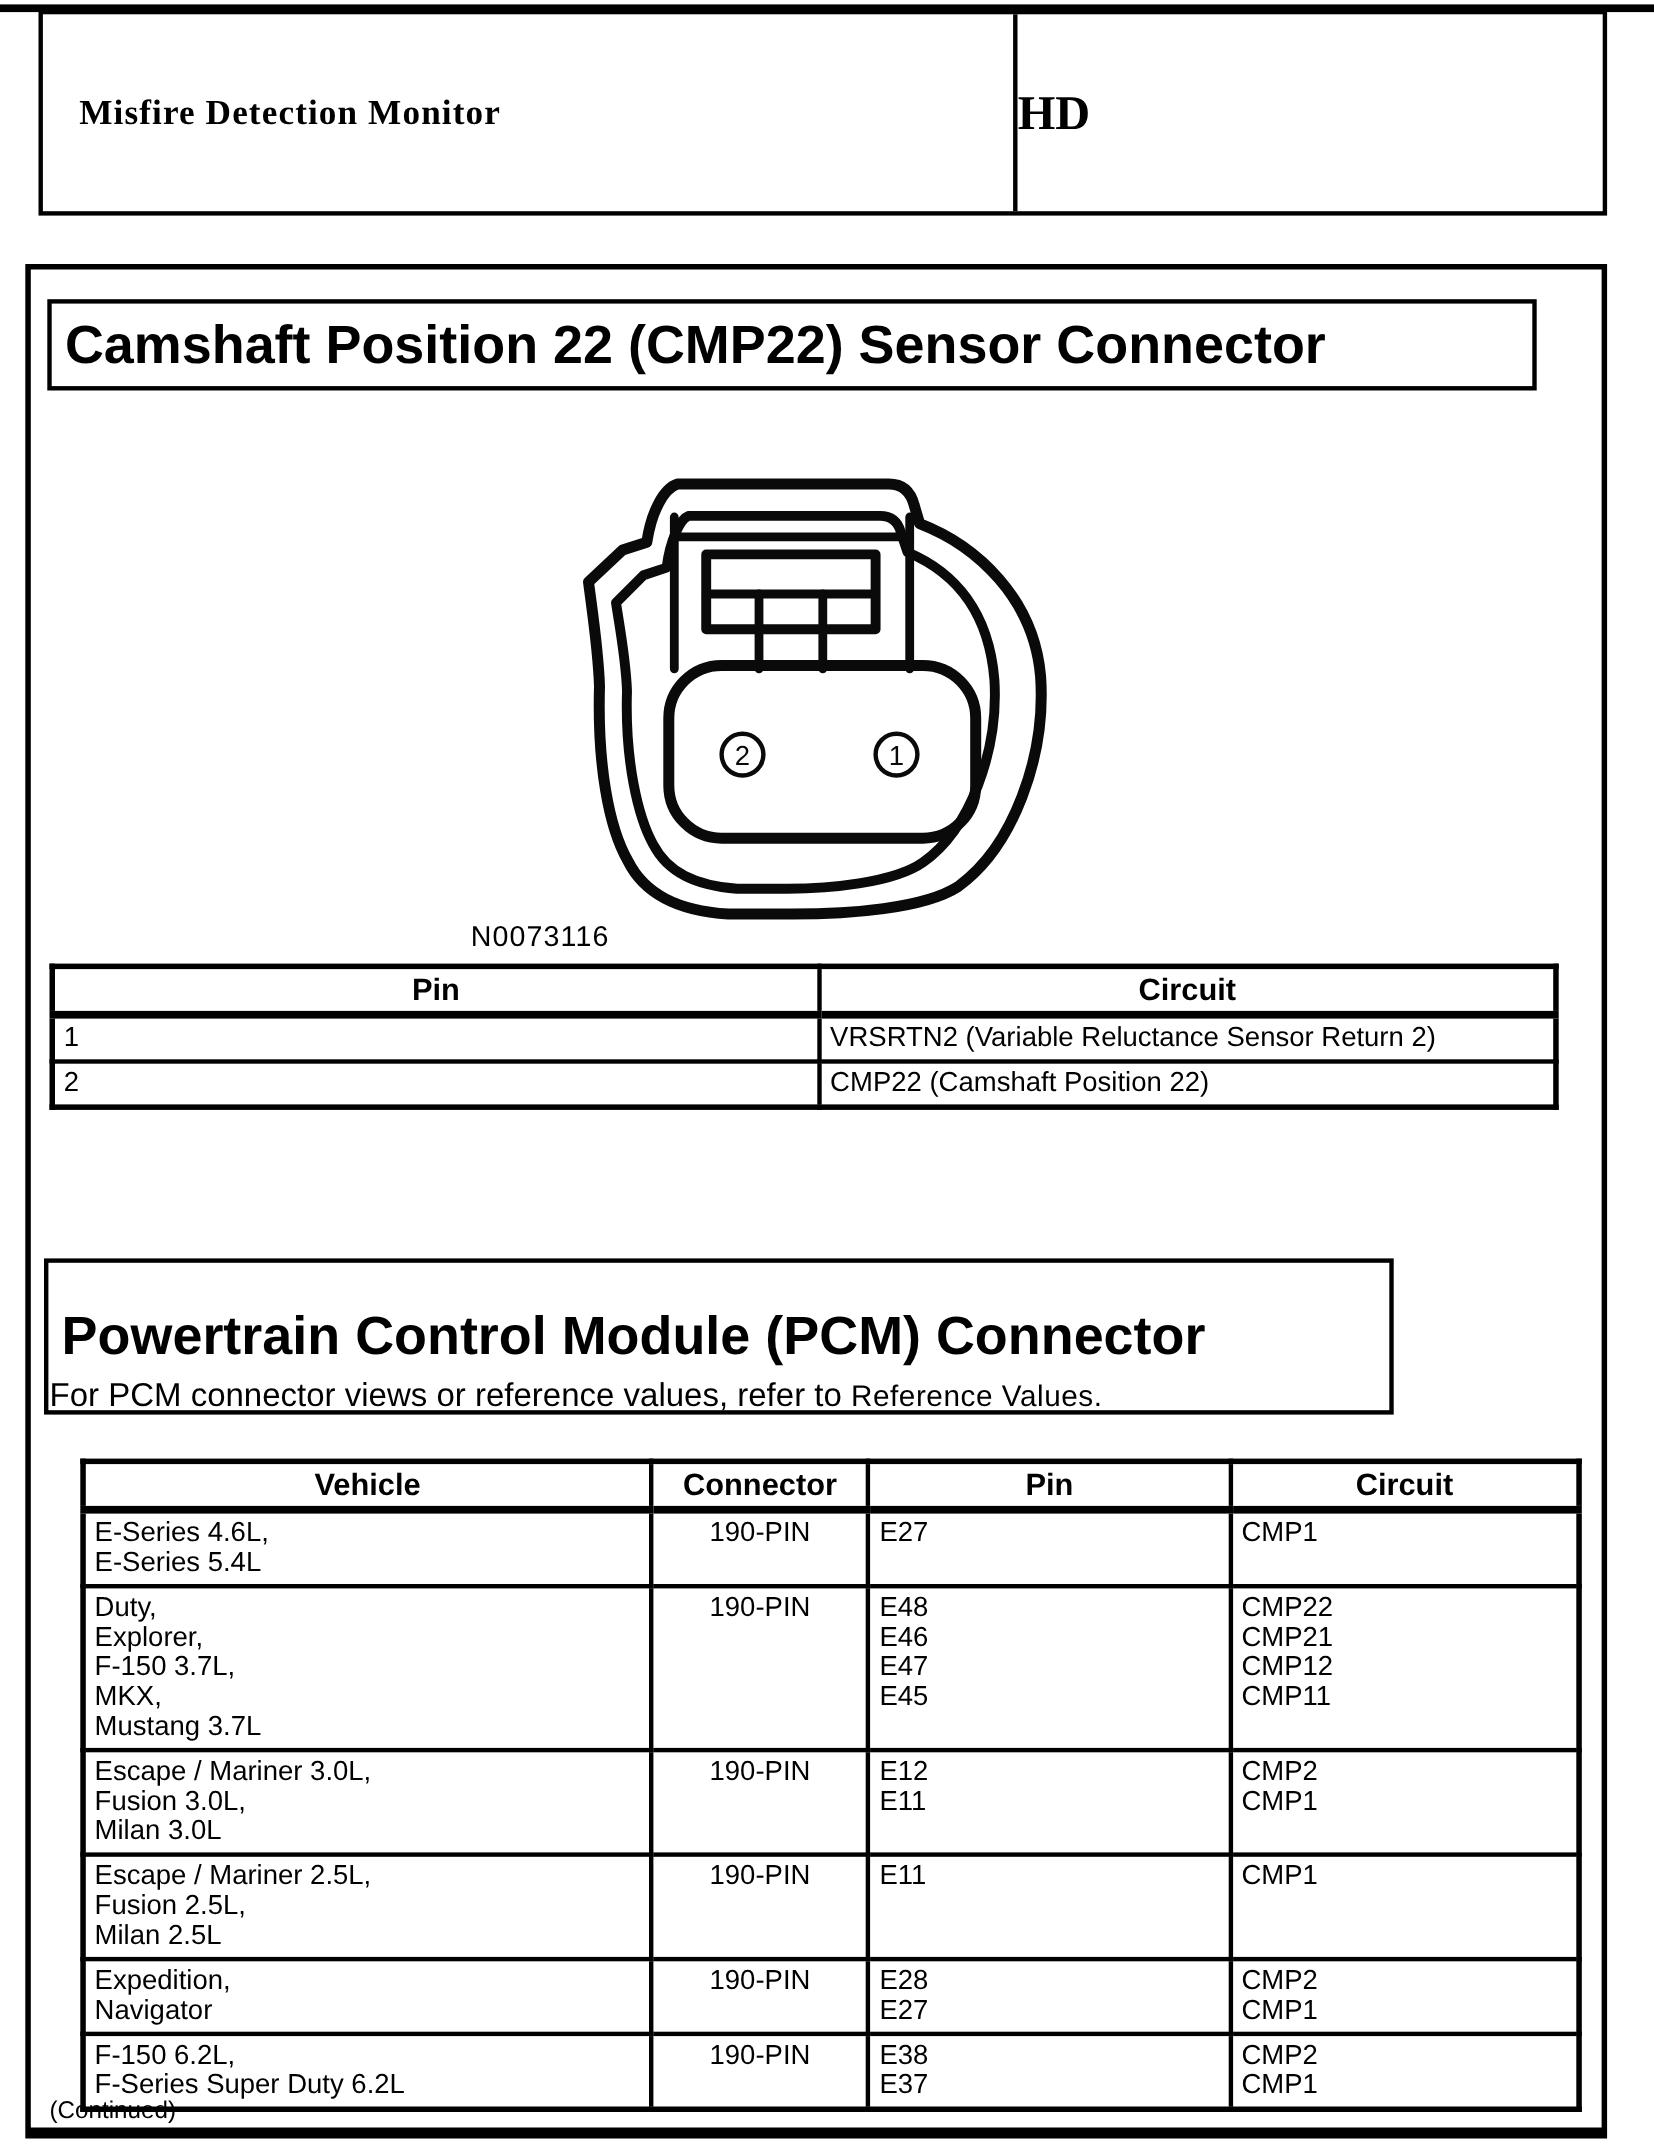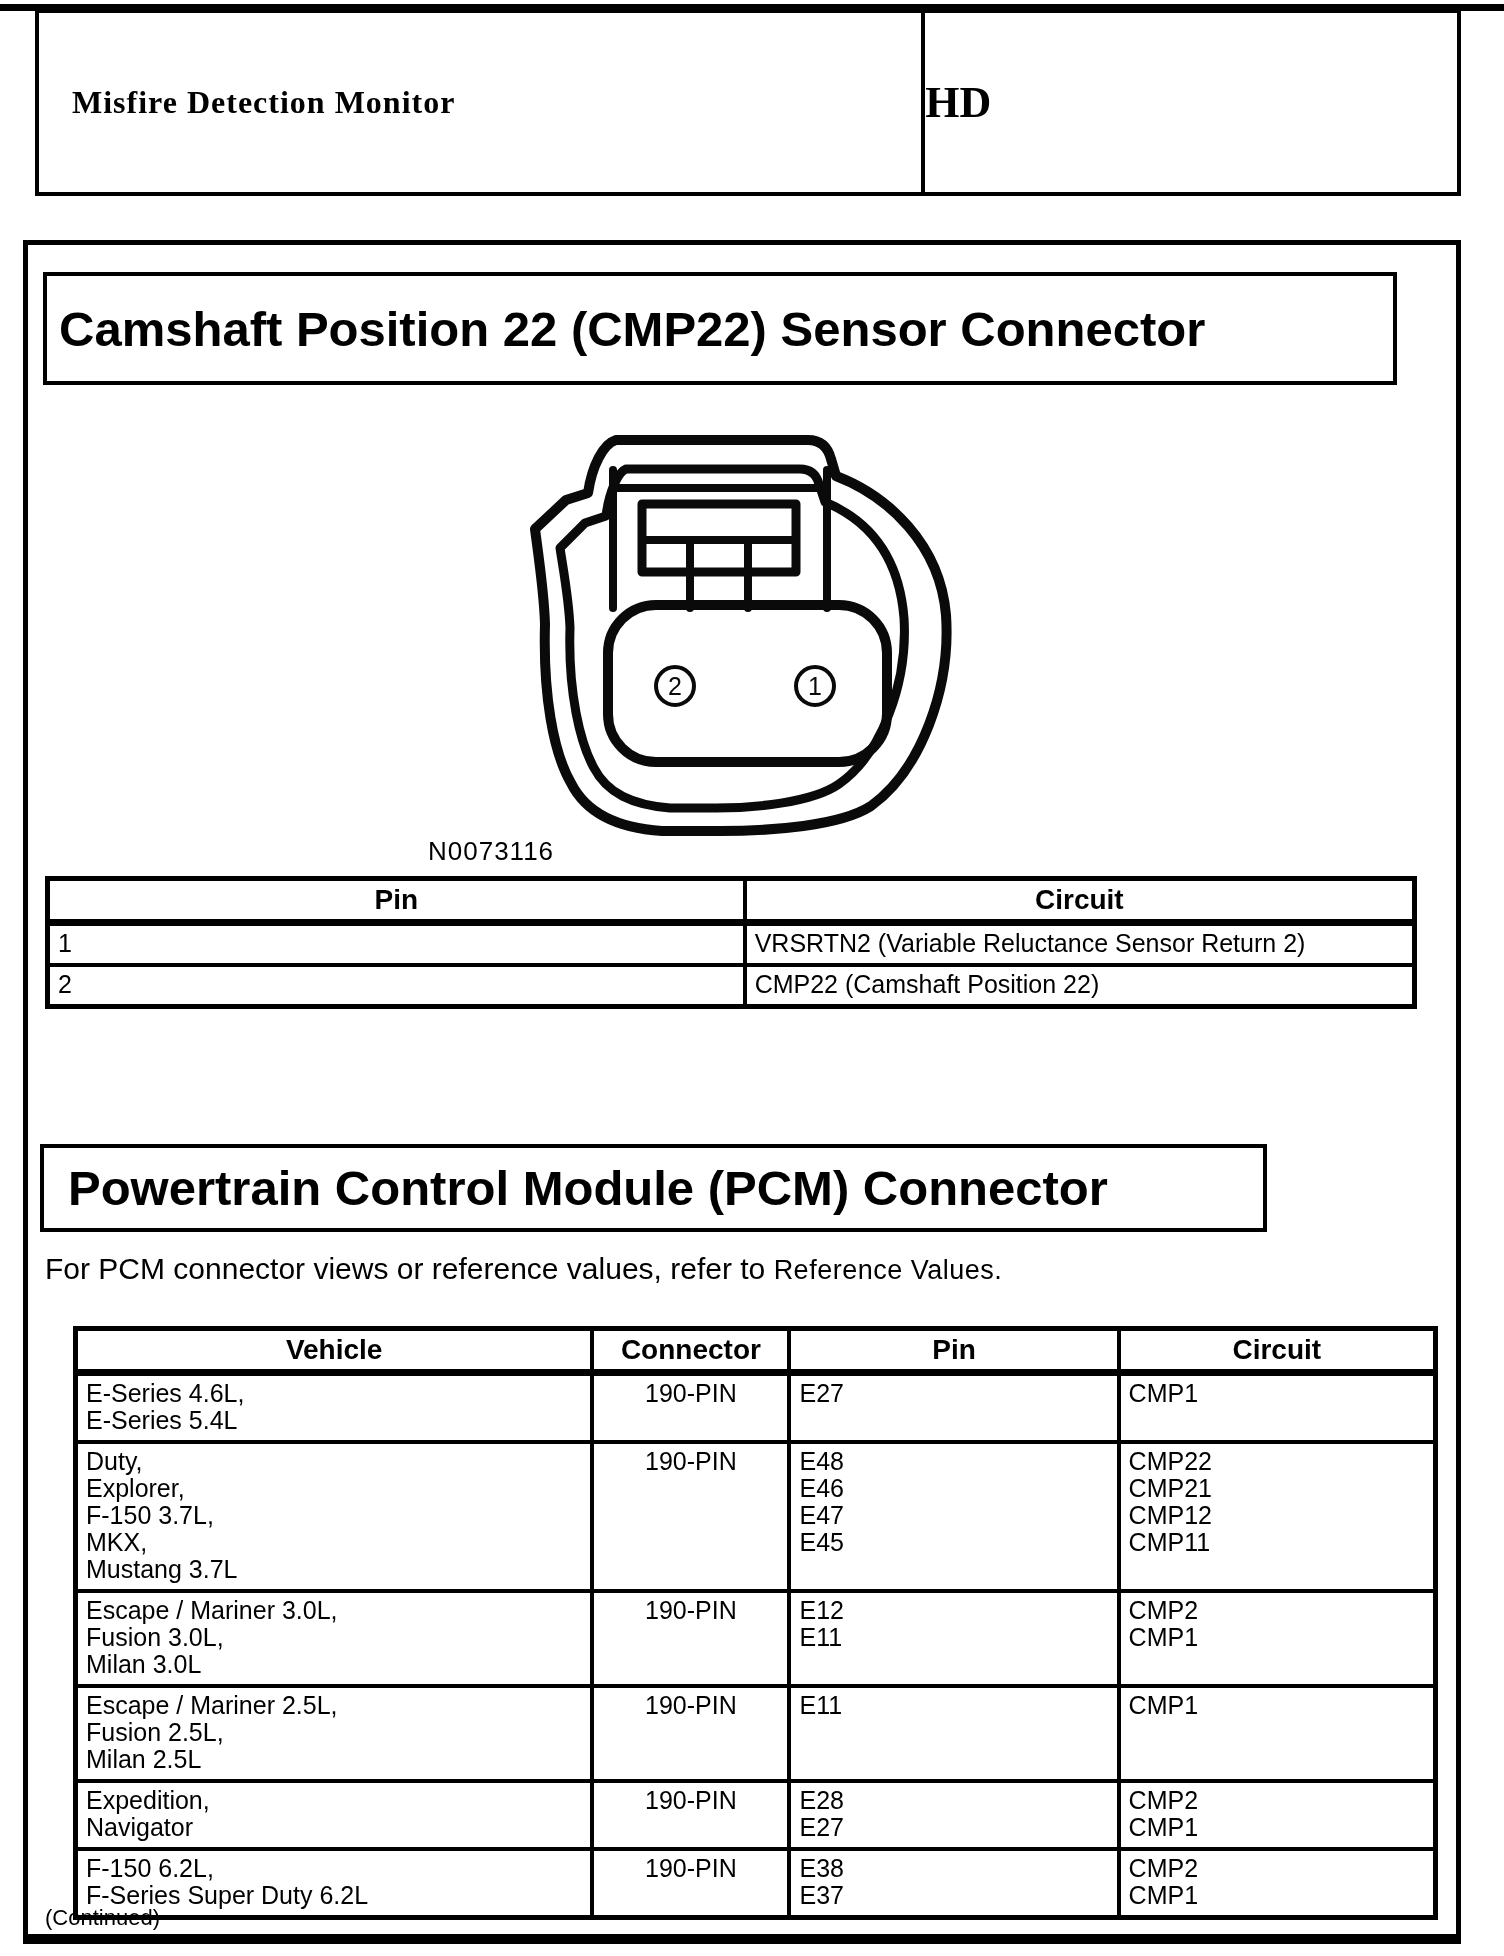--- a/index.html
+++ b/index.html
@@ -26,22 +26,22 @@
 
   
   .content-box{
     position:absolute;left:23px;top:240px;width:1438px;height:1704px;
     border:5px solid #000;border-bottom:10px solid #000;box-sizing:border-box;
   }
   .content-box > *{position:absolute;}
 
   .title-box{border:4px solid #000;box-sizing:border-box;display:flex;align-items:center;background:#fff;}
   .title-box h2{margin:0;font-weight:700;font-size:49px;letter-spacing:0;white-space:nowrap;padding-left:12px;}
-  .title-box-1{left:15px;top:27px;width:1354px;height:113px;}
-  .title-box-2{left:12px;top:899px;width:1227px;height:88px;padding-left:12px;}
+  .title-box-1{left:15px;top:27px;width:1354px;height:83px;}
+  .title-box-2{left:12px;top:899px;width:1227px;height:142px;}
 
   
   .connector-figure{left:392px;top:167px;width:560px;height:450px;}
   .connector-figure svg{display:block;}
   .figure-label{left:400px;top:591px;font-size:26px;letter-spacing:1px;}
 
   
   table{border-collapse:collapse;table-layout:fixed;background:#fff;}
   th,td{border:4px solid #000;vertical-align:top;box-sizing:border-box;}
   th{font-weight:700;text-align:center;font-size:28px;padding:3px 4px;border-bottom-width:7px;}

